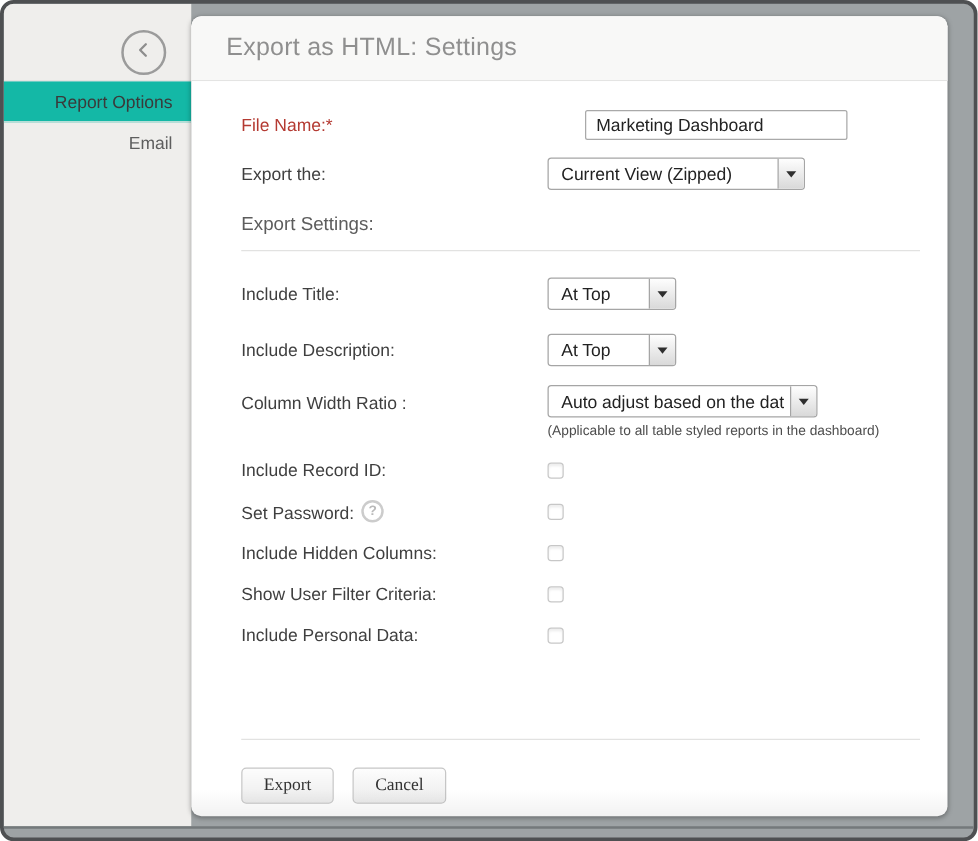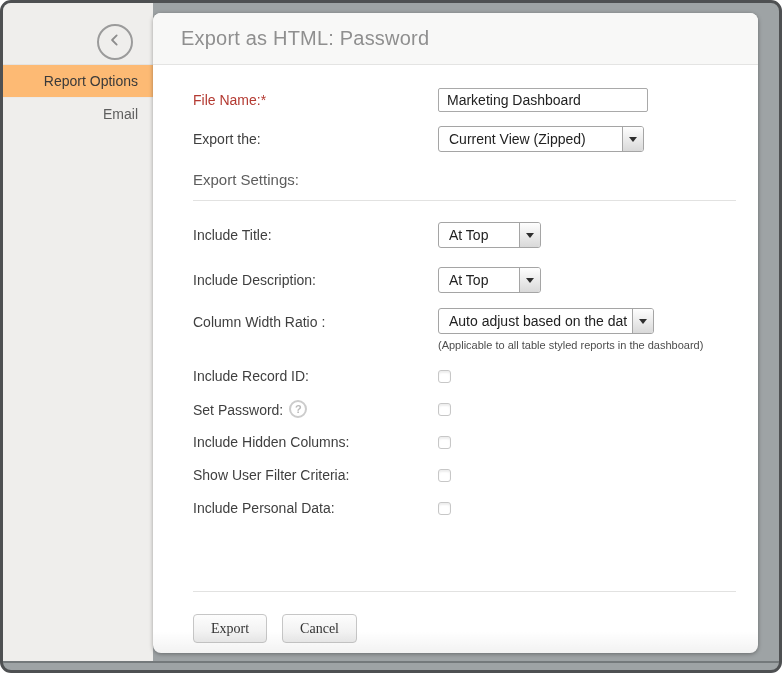--- a/index.html
+++ b/index.html
@@ -18,21 +18,21 @@
   .back-btn {
     position:absolute; right:20px; top:21px; width:36px; height:36px;
     border:2px solid #9b9b9b; border-radius:50%; background:transparent;
     display:flex; align-items:center; justify-content:center; cursor:pointer;
   }
   .nav-item {
     height:33px; line-height:33px; text-align:right; padding-right:15px;
     font-size:14px; color:#5e5e5e; cursor:pointer;
   }
   .nav-item.active {
-    background:#fdba74; color:#3a3a3a; border-bottom:1px solid #eceae8;
+    background:#14b8a6; color:#3a3a3a; border-bottom:1px solid #eceae8;
   }
   
   .panel {
     position:absolute; left:150px; top:10px; width:605px; height:640px;
     background:#ffffff; border-radius:8px;
     box-shadow:0 1px 4px rgba(0,0,0,0.35);
   }
   .panel::after {
     content:""; position:absolute; left:0; right:0; bottom:0; height:22px;
     background:linear-gradient(rgba(0,0,0,0), rgba(0,0,0,0.05));
@@ -40,21 +40,21 @@
   }
   .panel-header {
     height:52px; background:#f8f8f7; border-bottom:1px solid #e4e4e3;
     border-radius:8px 8px 0 0; display:flex; align-items:center; padding-left:28px;
   }
   .panel-title { font-size:20px; color:#8f8f8f; letter-spacing:0.2px; }
   .panel-body { padding-top:23px; }
   .row { display:flex; align-items:center; padding-left:40px; }
   .lbl { width:245px; flex:none; font-size:14px; color:#3f3f3f; }
   .lbl.required { color:#b43a32; }
-  .row-filename { margin-bottom:14px; }
+  .row-filename { margin-bottom:14px;gap:30px; }
   .row-exportthe { margin-bottom:19px; }
   .section-head { padding-left:40px; font-size:15px; color:#5d5d5d; margin-bottom:12px; }
   .divider { height:1px; background:#e2e2e1; margin:0 22px 0 40px; }
   .divider.d1 { margin-bottom:21px; }
   .divider.d2 { position:absolute; left:40px; right:22px; bottom:61px; margin:0; }
   .row-title { margin-bottom:19px; }
   .row-desc { margin-bottom:15px; }
   .row-colwidth { margin-bottom:17px; align-items:flex-start; }
   .row-colwidth .lbl { padding-top:6px; }
   .row-check { margin-bottom:17px; height:16px; }
@@ -120,21 +120,21 @@
         </span>
       </div>
     </div>
     <div class="nav-item active">Report Options</div>
     <div class="nav-item">Email</div>
   </div>
   <div class="bottom-line"></div>
 
   <div class="panel">
     <div class="panel-header">
-      <div class="panel-title">Export as HTML: Password</div>
+      <div class="panel-title">Export as HTML: Settings</div>
     </div>
 
     <div class="panel-body">
 
       <div class="row row-filename">
         <div class="lbl required">File Name:*</div>
         <input class="text-input" type="text" value="Marketing Dashboard" style="">
       </div>
 
       <div class="row row-exportthe">

